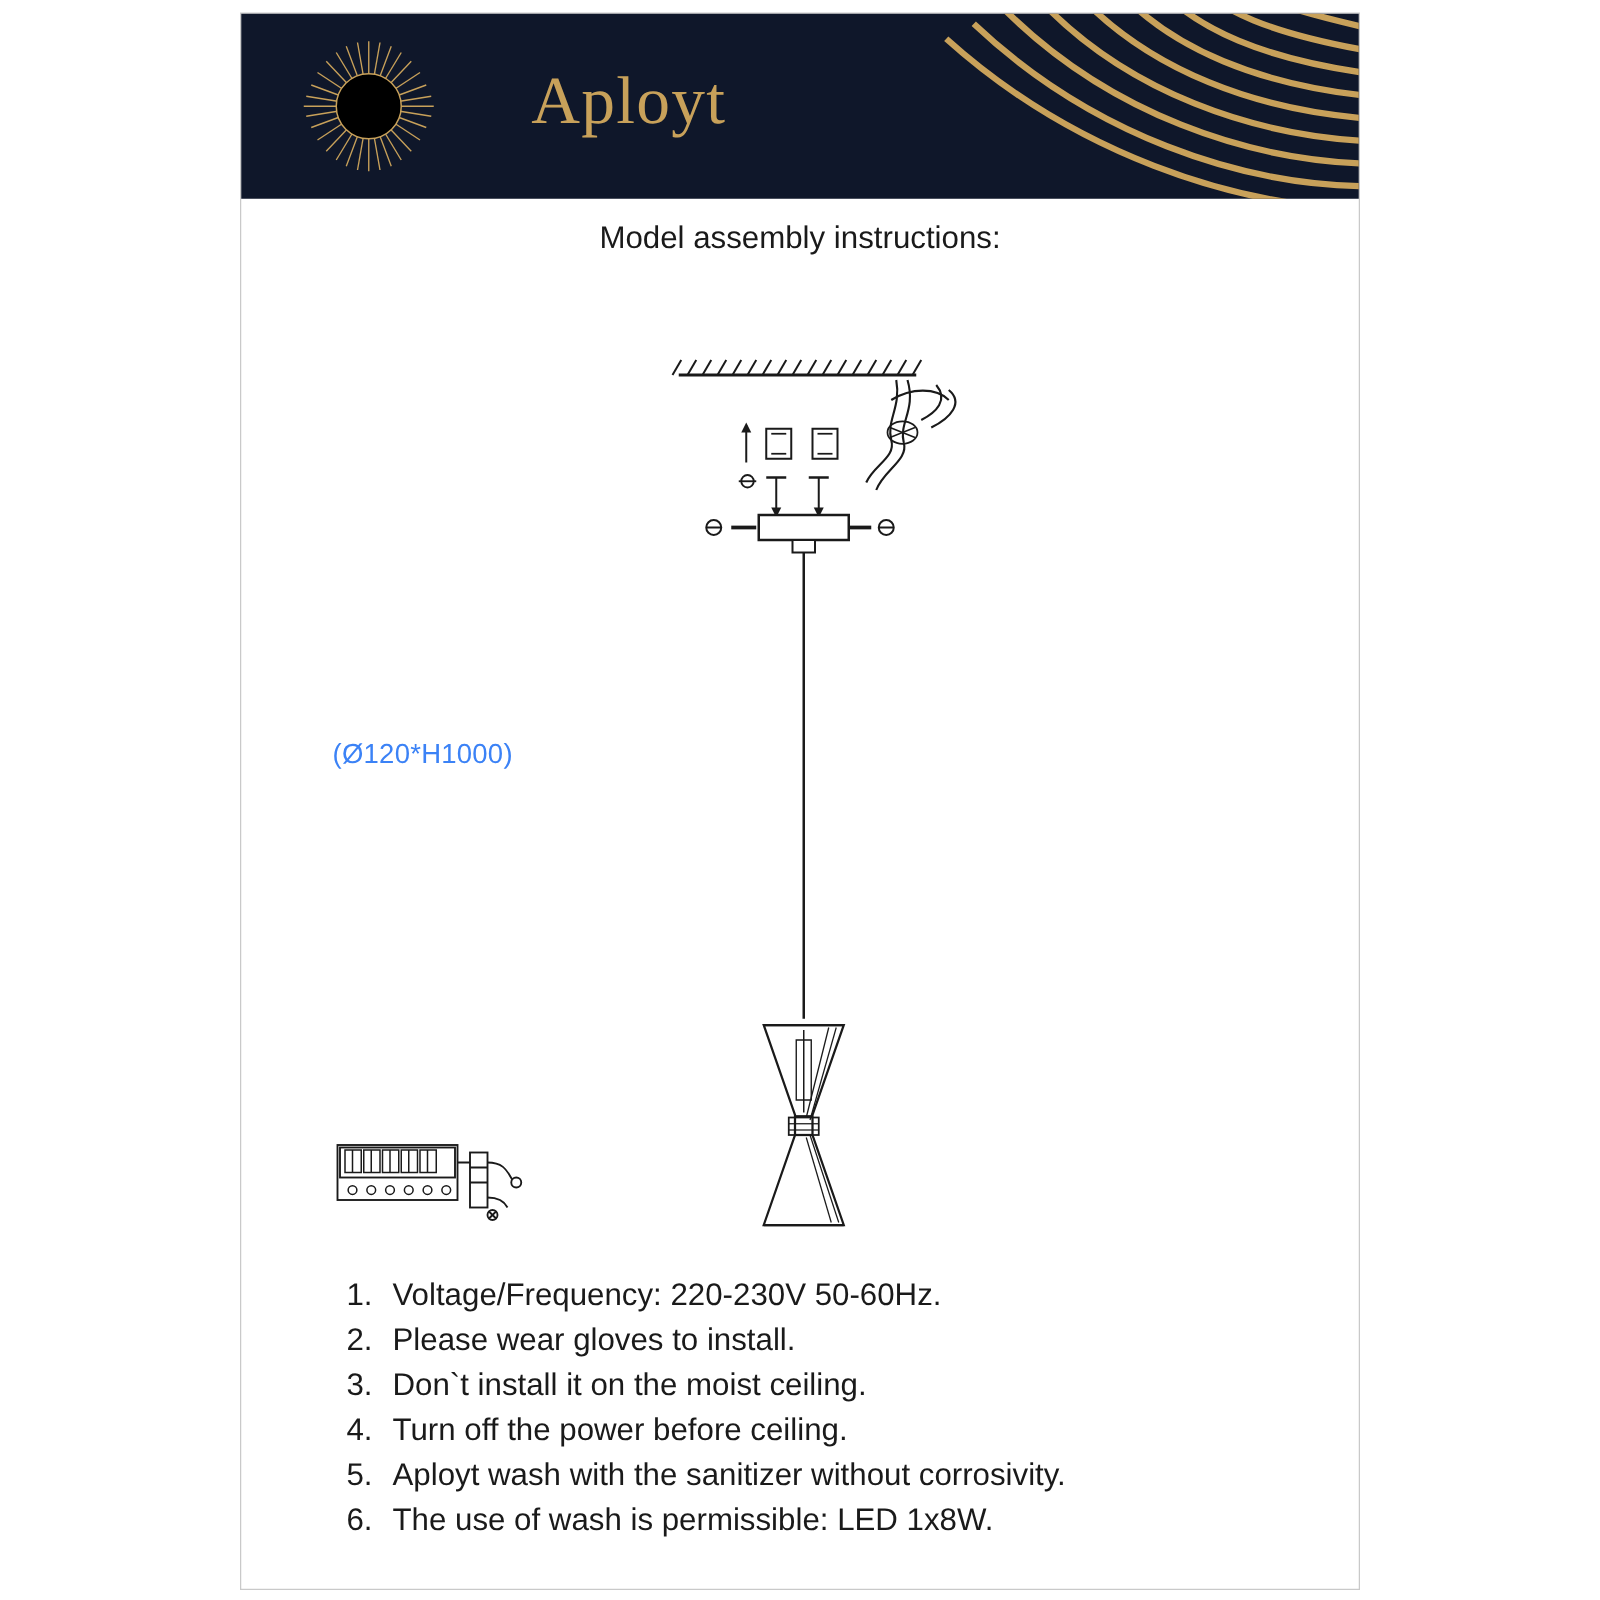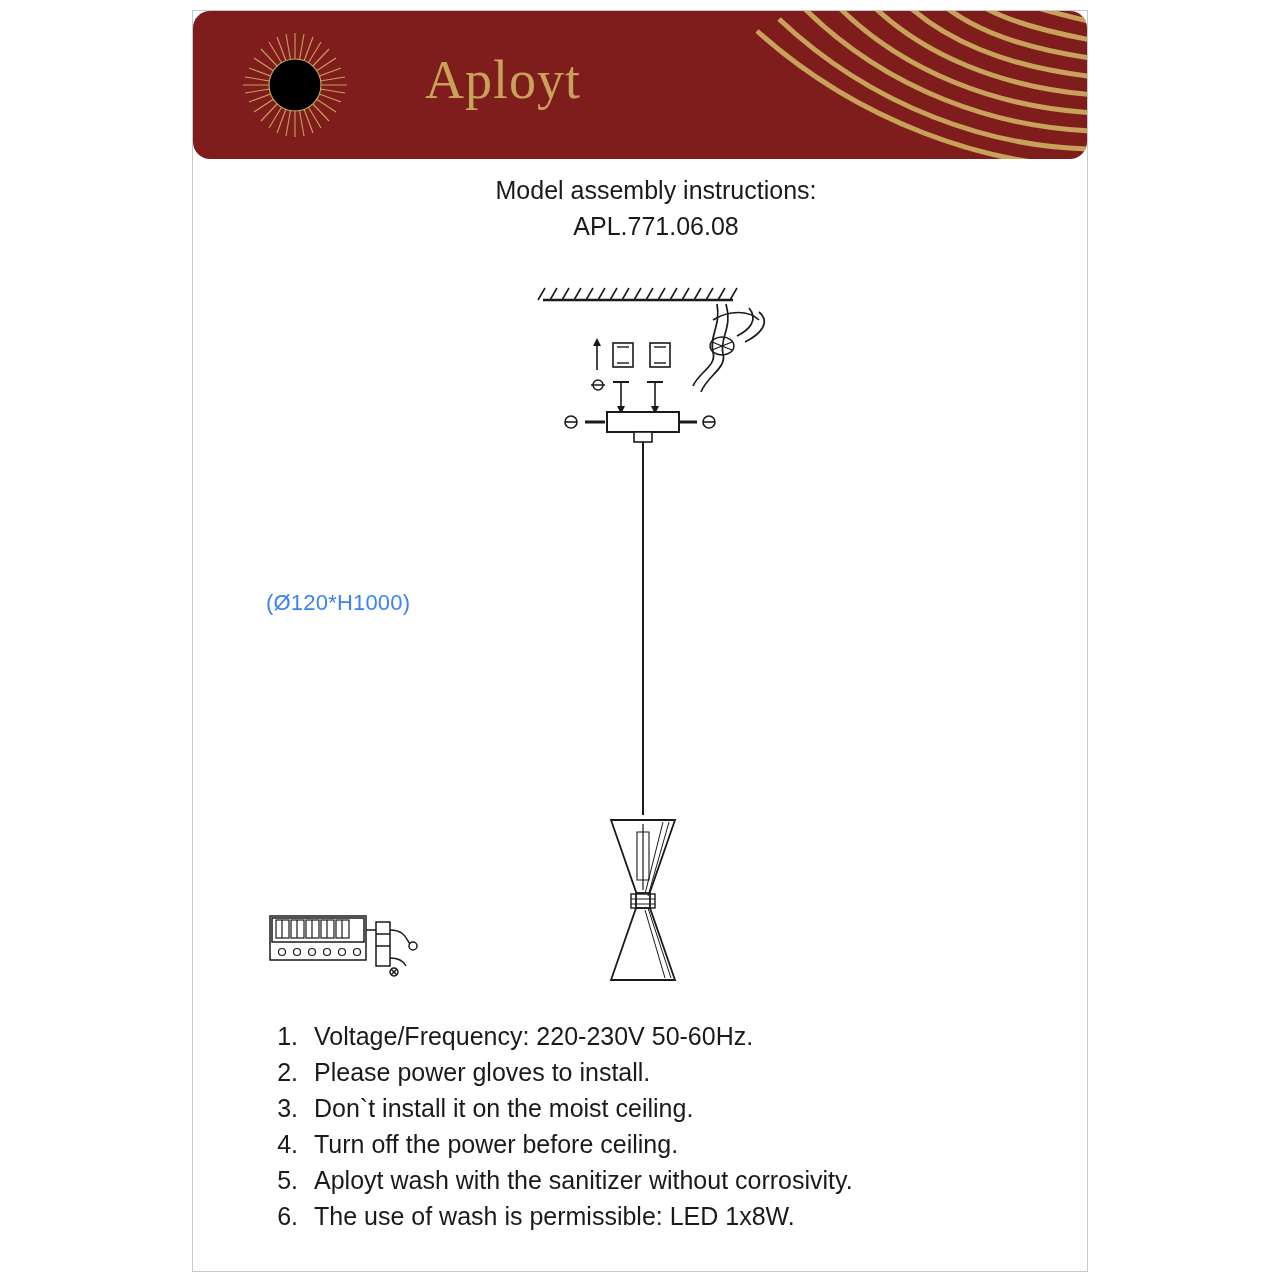--- a/index.html
+++ b/index.html
@@ -28,23 +28,22 @@
     box-sizing: border-box;
   }
 
   
   .banner {
     position: absolute;
     left: 193px;
     top: 11px;
     width: 894px;
     height: 148px;
-    background: #7f1d1d;
+    background: #0f172a;
     overflow: hidden;
-    border-radius: 17px;
   }
   .brand-name {
     position: absolute;
     left: 232px;
     top: 38px;
     font-size: 54px;
     letter-spacing: 1px;
     color: #c8a15a;
     font-family: "Liberation Serif", serif;
     white-space: nowrap;
@@ -60,21 +59,21 @@
     position: absolute;
     right: -10px;
     top: -40px;
     width: 360px;
     height: 210px;
   }
 
   
   .title-block {
     position: absolute;
-    left: 209px;
+    left: 193px;
     top: 172px;
     width: 894px;
     text-align: center;
   }
   .title-line {
     font-size: 25px;
     line-height: 36px;
     color: #1a1a1a;
     font-weight: 400;
   }
@@ -192,21 +191,20 @@
         <path d="M360 88 C 286 78, 212 56, 176 2" stroke-width="5"></path>
         <path d="M360 70 C 292 58, 228 40, 206 -2" stroke-width="5"></path>
         <path d="M360 52 C 298 38, 244 24, 236 -6" stroke-width="5"></path>
         <path d="M360 34 C 304 20, 260 8, 266 -10" stroke-width="4"></path>
       </g>
     </svg>
   </div>
 
   <div class="title-block">
     <div class="title-line">Model assembly instructions:</div>
-    <div class="title-line">APL.771.06.08</div>
   </div>
 
   <div class="dim-label">(Ø120*H1000)</div>
 
   <svg class="drawing" viewBox="0 0 894 860">
 
     <g>
       <line x1="350" y1="140" x2="540" y2="140" stroke="#1a1a1a" stroke-width="2.4"></line>
       <g stroke="#1a1a1a" stroke-width="1.6">
         <line x1="352" y1="128" x2="345" y2="140"></line>
@@ -341,21 +339,21 @@
     </g>
   </svg>
 
   <div class="notes">
     <div class="note-row">
       <span class="note-num">1.</span>
       <span class="note-text">Voltage/Frequency: 220-230V 50-60Hz.</span>
     </div>
     <div class="note-row">
       <span class="note-num">2.</span>
-      <span class="note-text">Please power gloves to install.</span>
+      <span class="note-text">Please wear gloves to install.</span>
     </div>
     <div class="note-row">
       <span class="note-num">3.</span>
       <span class="note-text">Don`t install it on the moist ceiling.</span>
     </div>
     <div class="note-row">
       <span class="note-num">4.</span>
       <span class="note-text">Turn off the power before ceiling.</span>
     </div>
     <div class="note-row">

